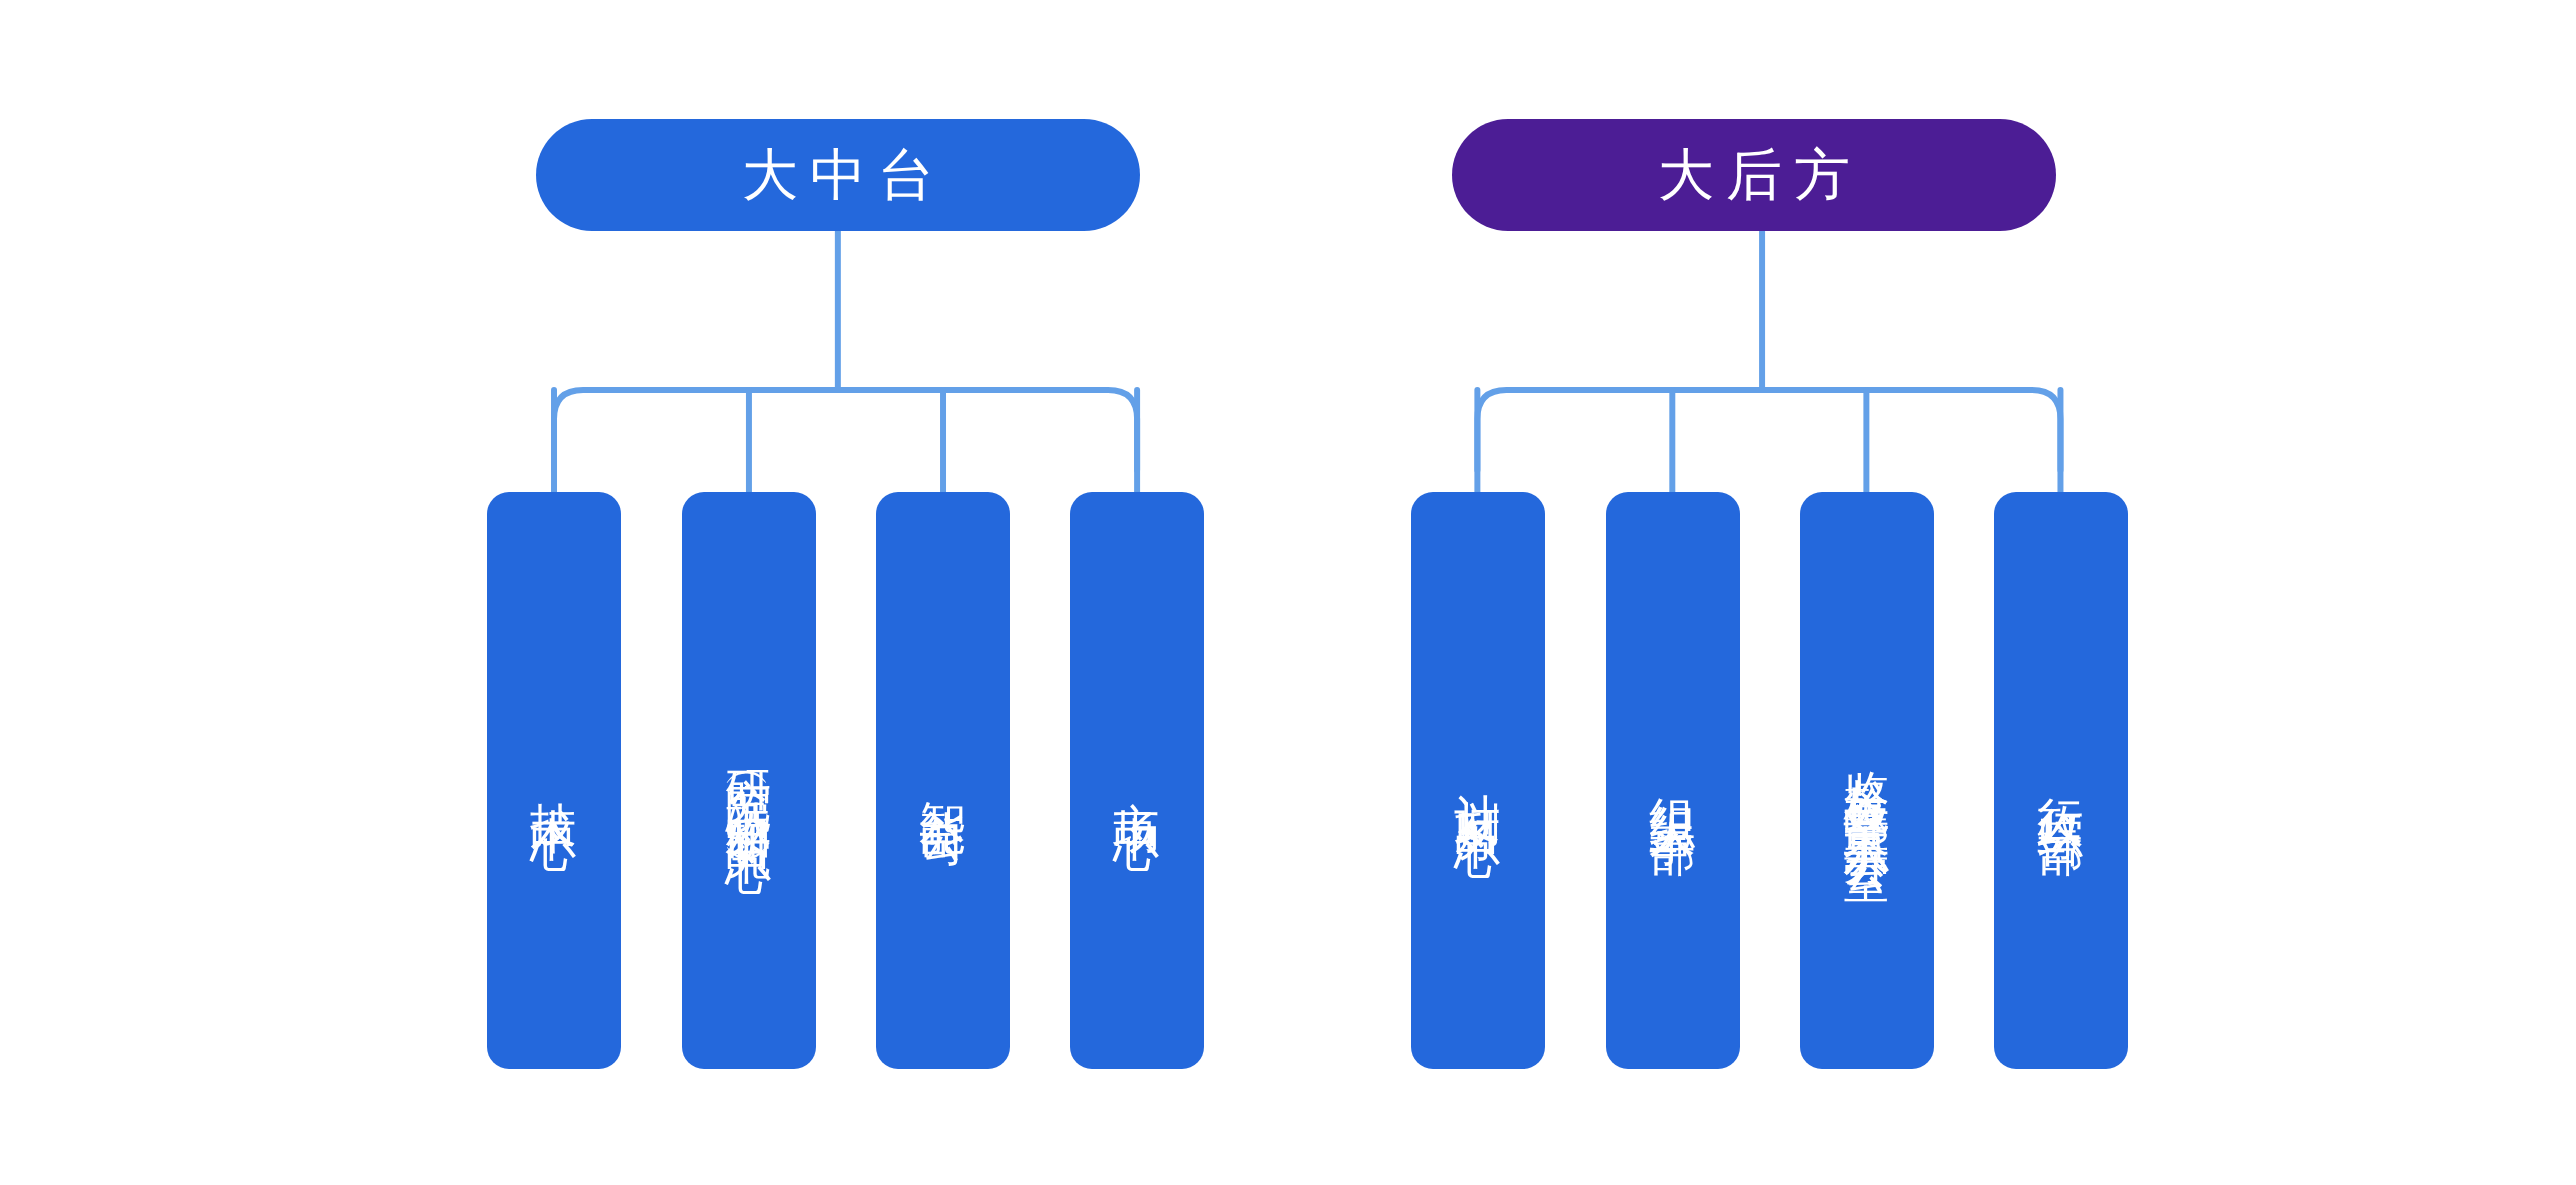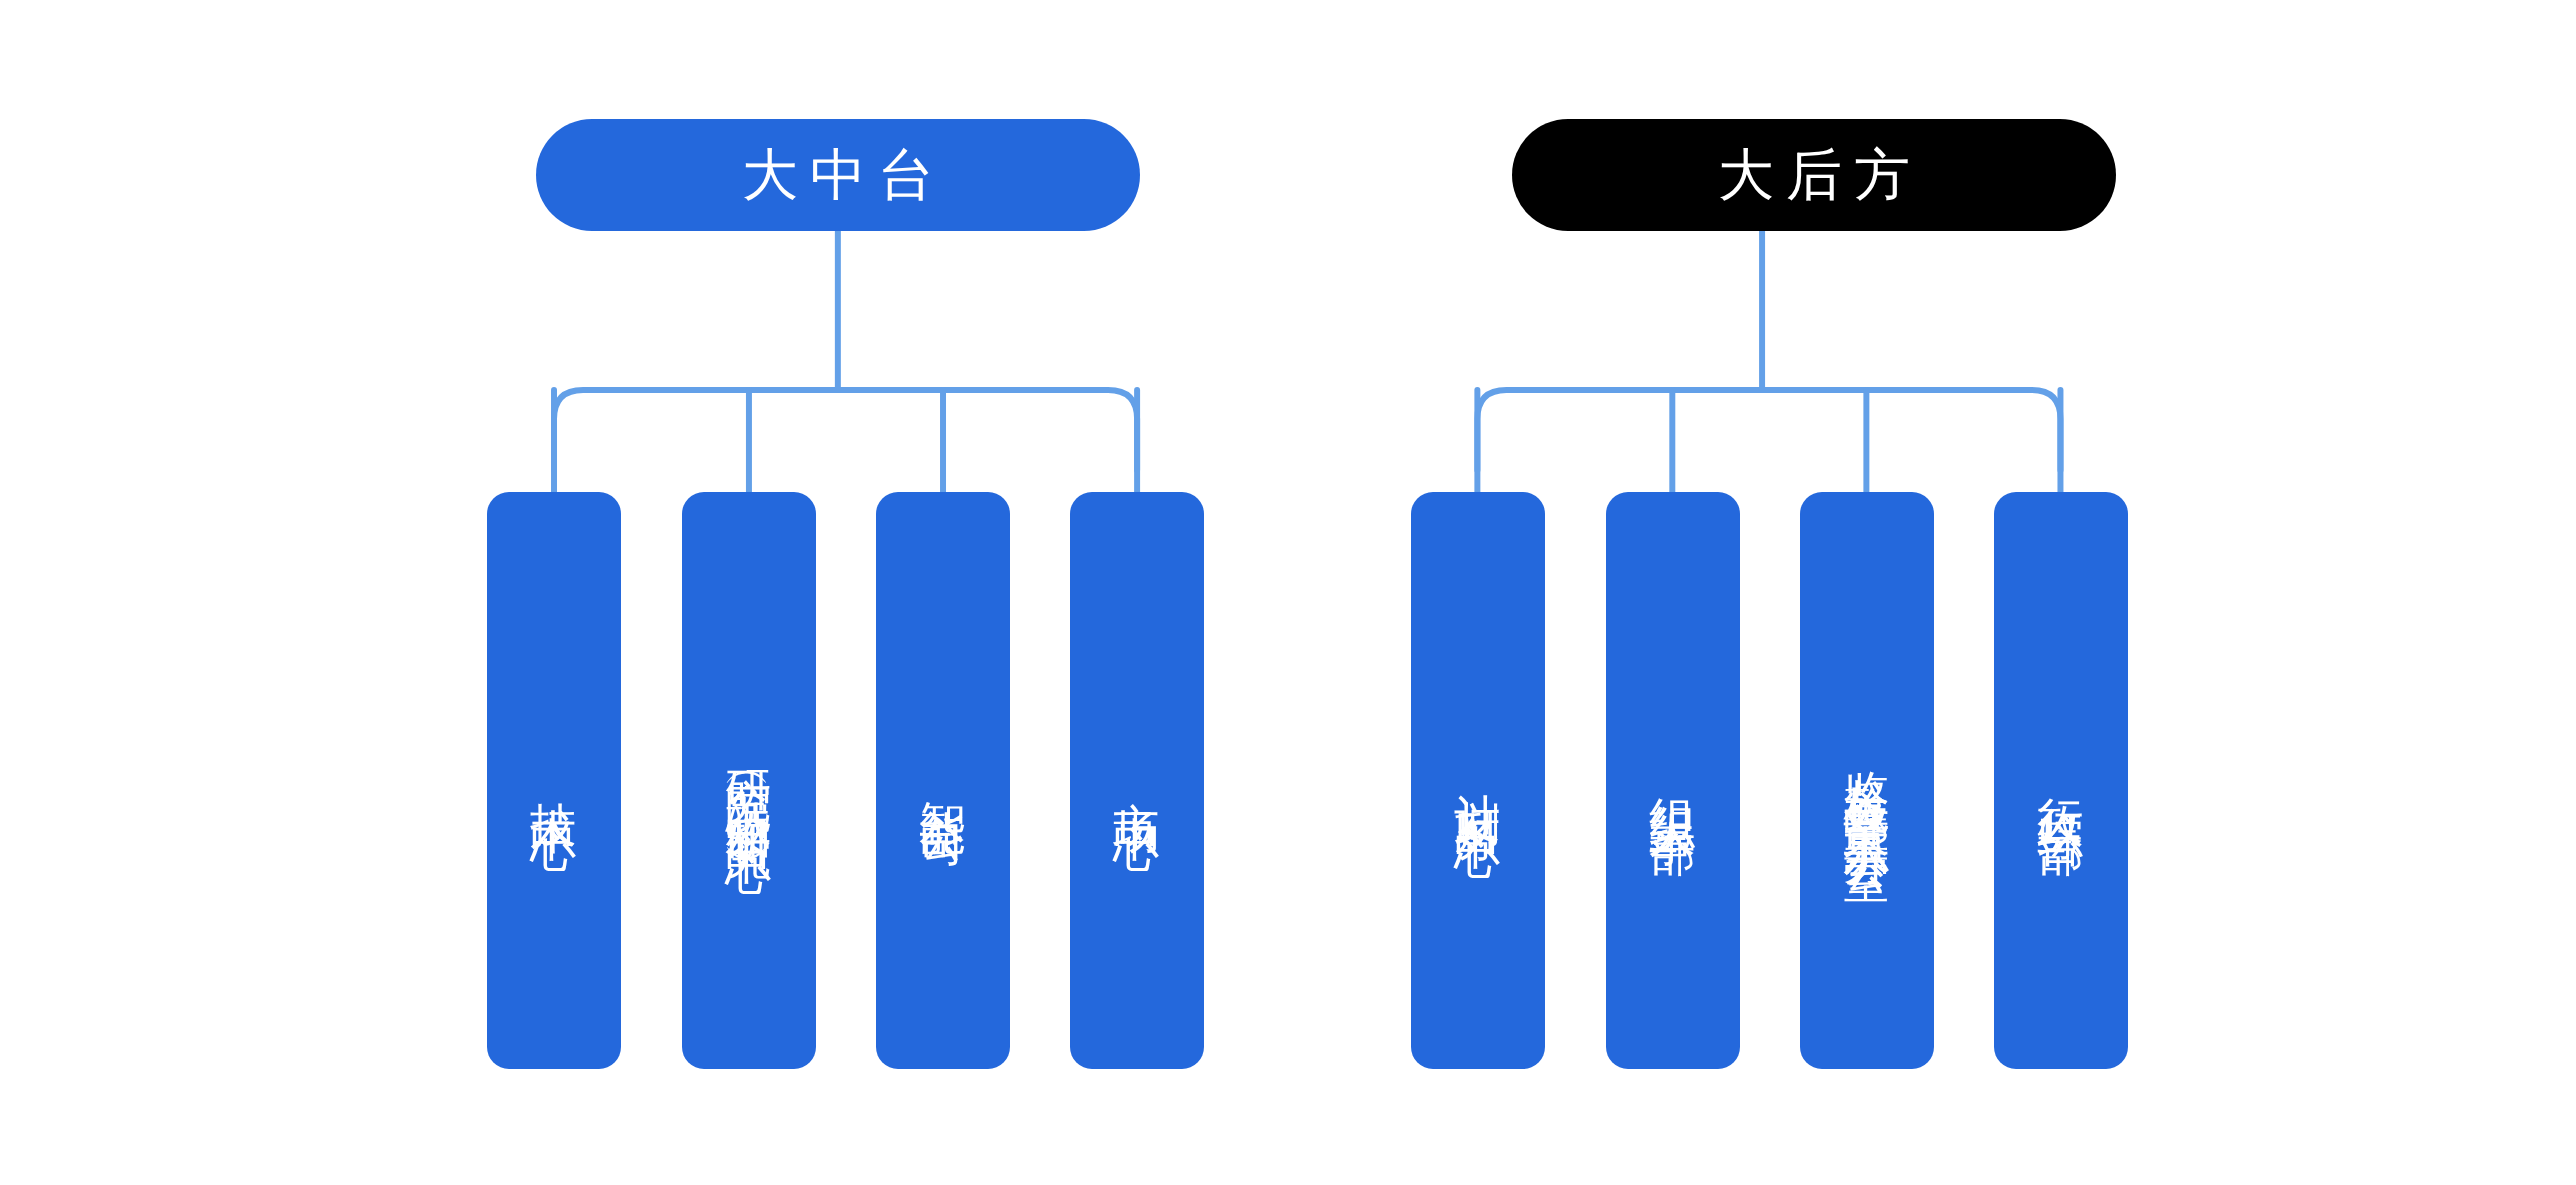--- a/index.html
+++ b/index.html
@@ -94,21 +94,21 @@
       </div>
       <div class="node node-child two-col" style="left: 682px; top: 492px; width: 134px; height: 577px; background: rgb(36, 104, 220);">
         <span class="node-label" style="color: rgb(255, 255, 255);">研究院（碳中和研究中心）</span>
       </div>
       <div class="node node-child" style="left: 876px; top: 492px; width: 134px; height: 577px; background: rgb(36, 104, 220);">
         <span class="node-label" style="color: rgb(255, 255, 255);">智能公司</span>
       </div>
       <div class="node node-child" style="left: 1070px; top: 492px; width: 134px; height: 577px; background: rgb(36, 104, 220);">
         <span class="node-label" style="color: rgb(255, 255, 255);">市场中心</span>
       </div>
-      <div class="node node-root" style="left: 1512px; top: 119px; width: 604px; height: 112px; background: #000000;">
+      <div class="node node-root" style="left: 1452px; top: 119px; width: 604px; height: 112px; background: #4c1d95;">
         <span class="node-label" style="color: rgb(255, 255, 255);">大后方</span>
       </div>
       <div class="node node-child" style="left: 1411px; top: 492px; width: 134px; height: 577px; background: rgb(36, 104, 220);">
         <span class="node-label" style="color: rgb(255, 255, 255);">计划财务中心</span>
       </div>
       <div class="node node-child" style="left: 1606px; top: 492px; width: 134px; height: 577px; background: rgb(36, 104, 220);">
         <span class="node-label" style="color: rgb(255, 255, 255);">组织人事部</span>
       </div>
       <div class="node node-child two-col" style="left: 1800px; top: 492px; width: 134px; height: 577px; background: rgb(36, 104, 220);">
         <span class="node-label" style="color: rgb(255, 255, 255);">监督检查部暨董事会办公室</span>

